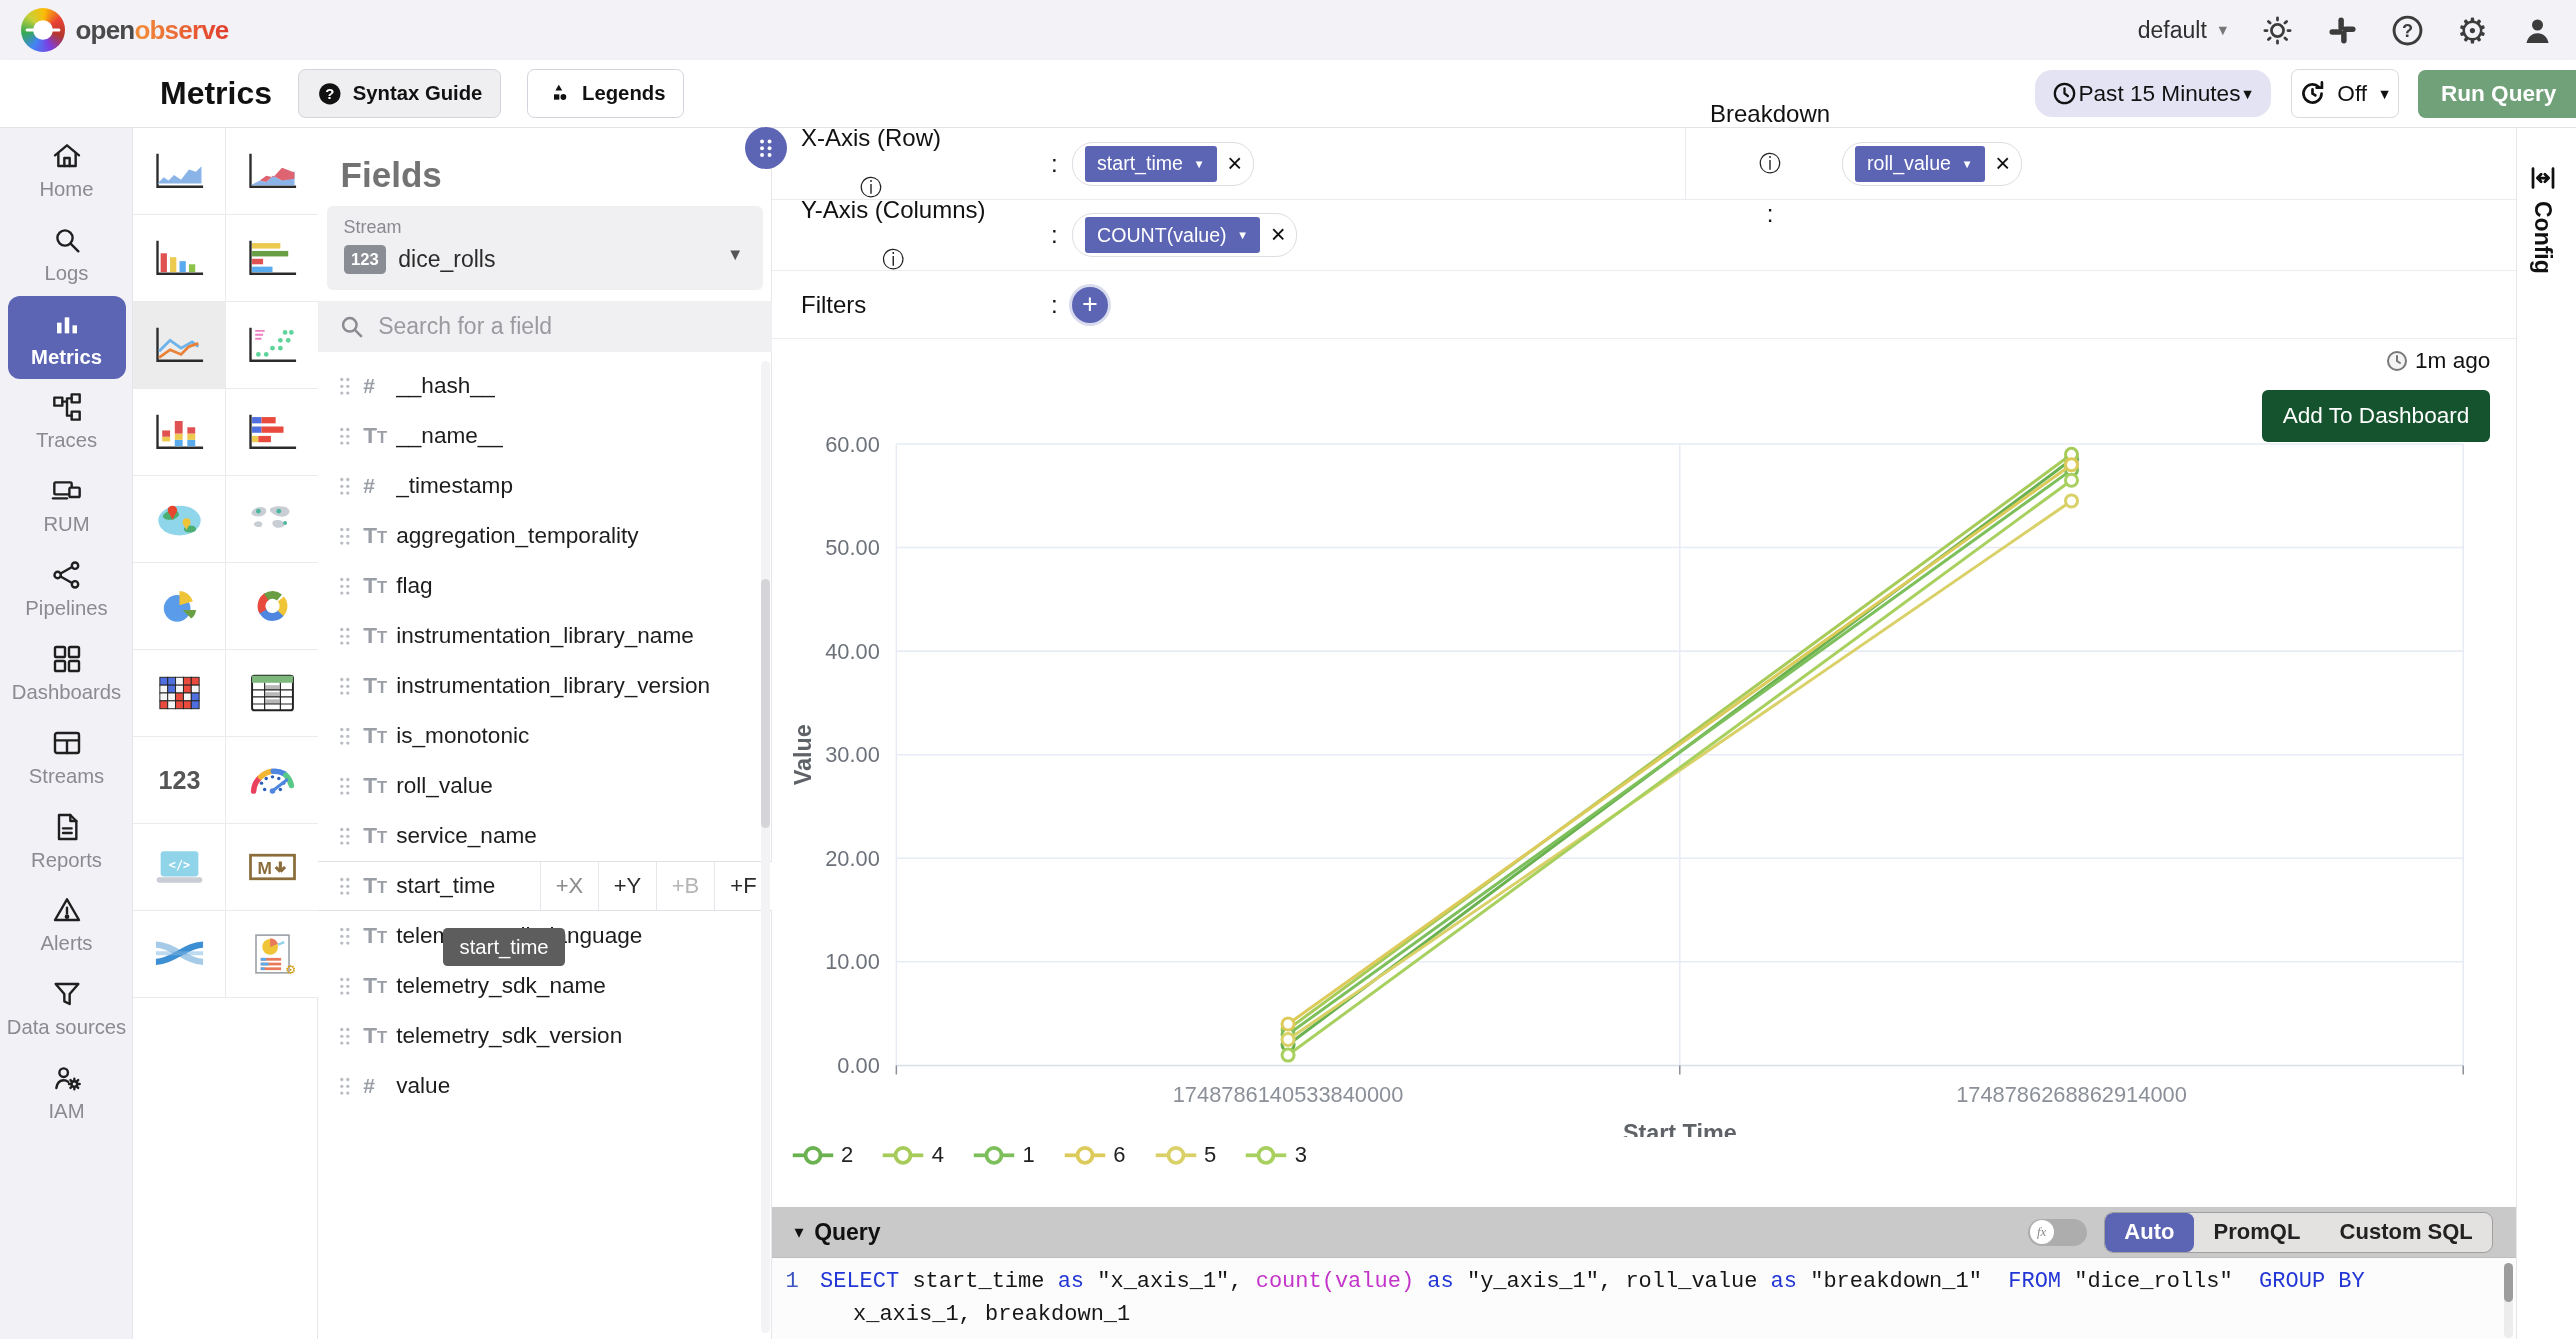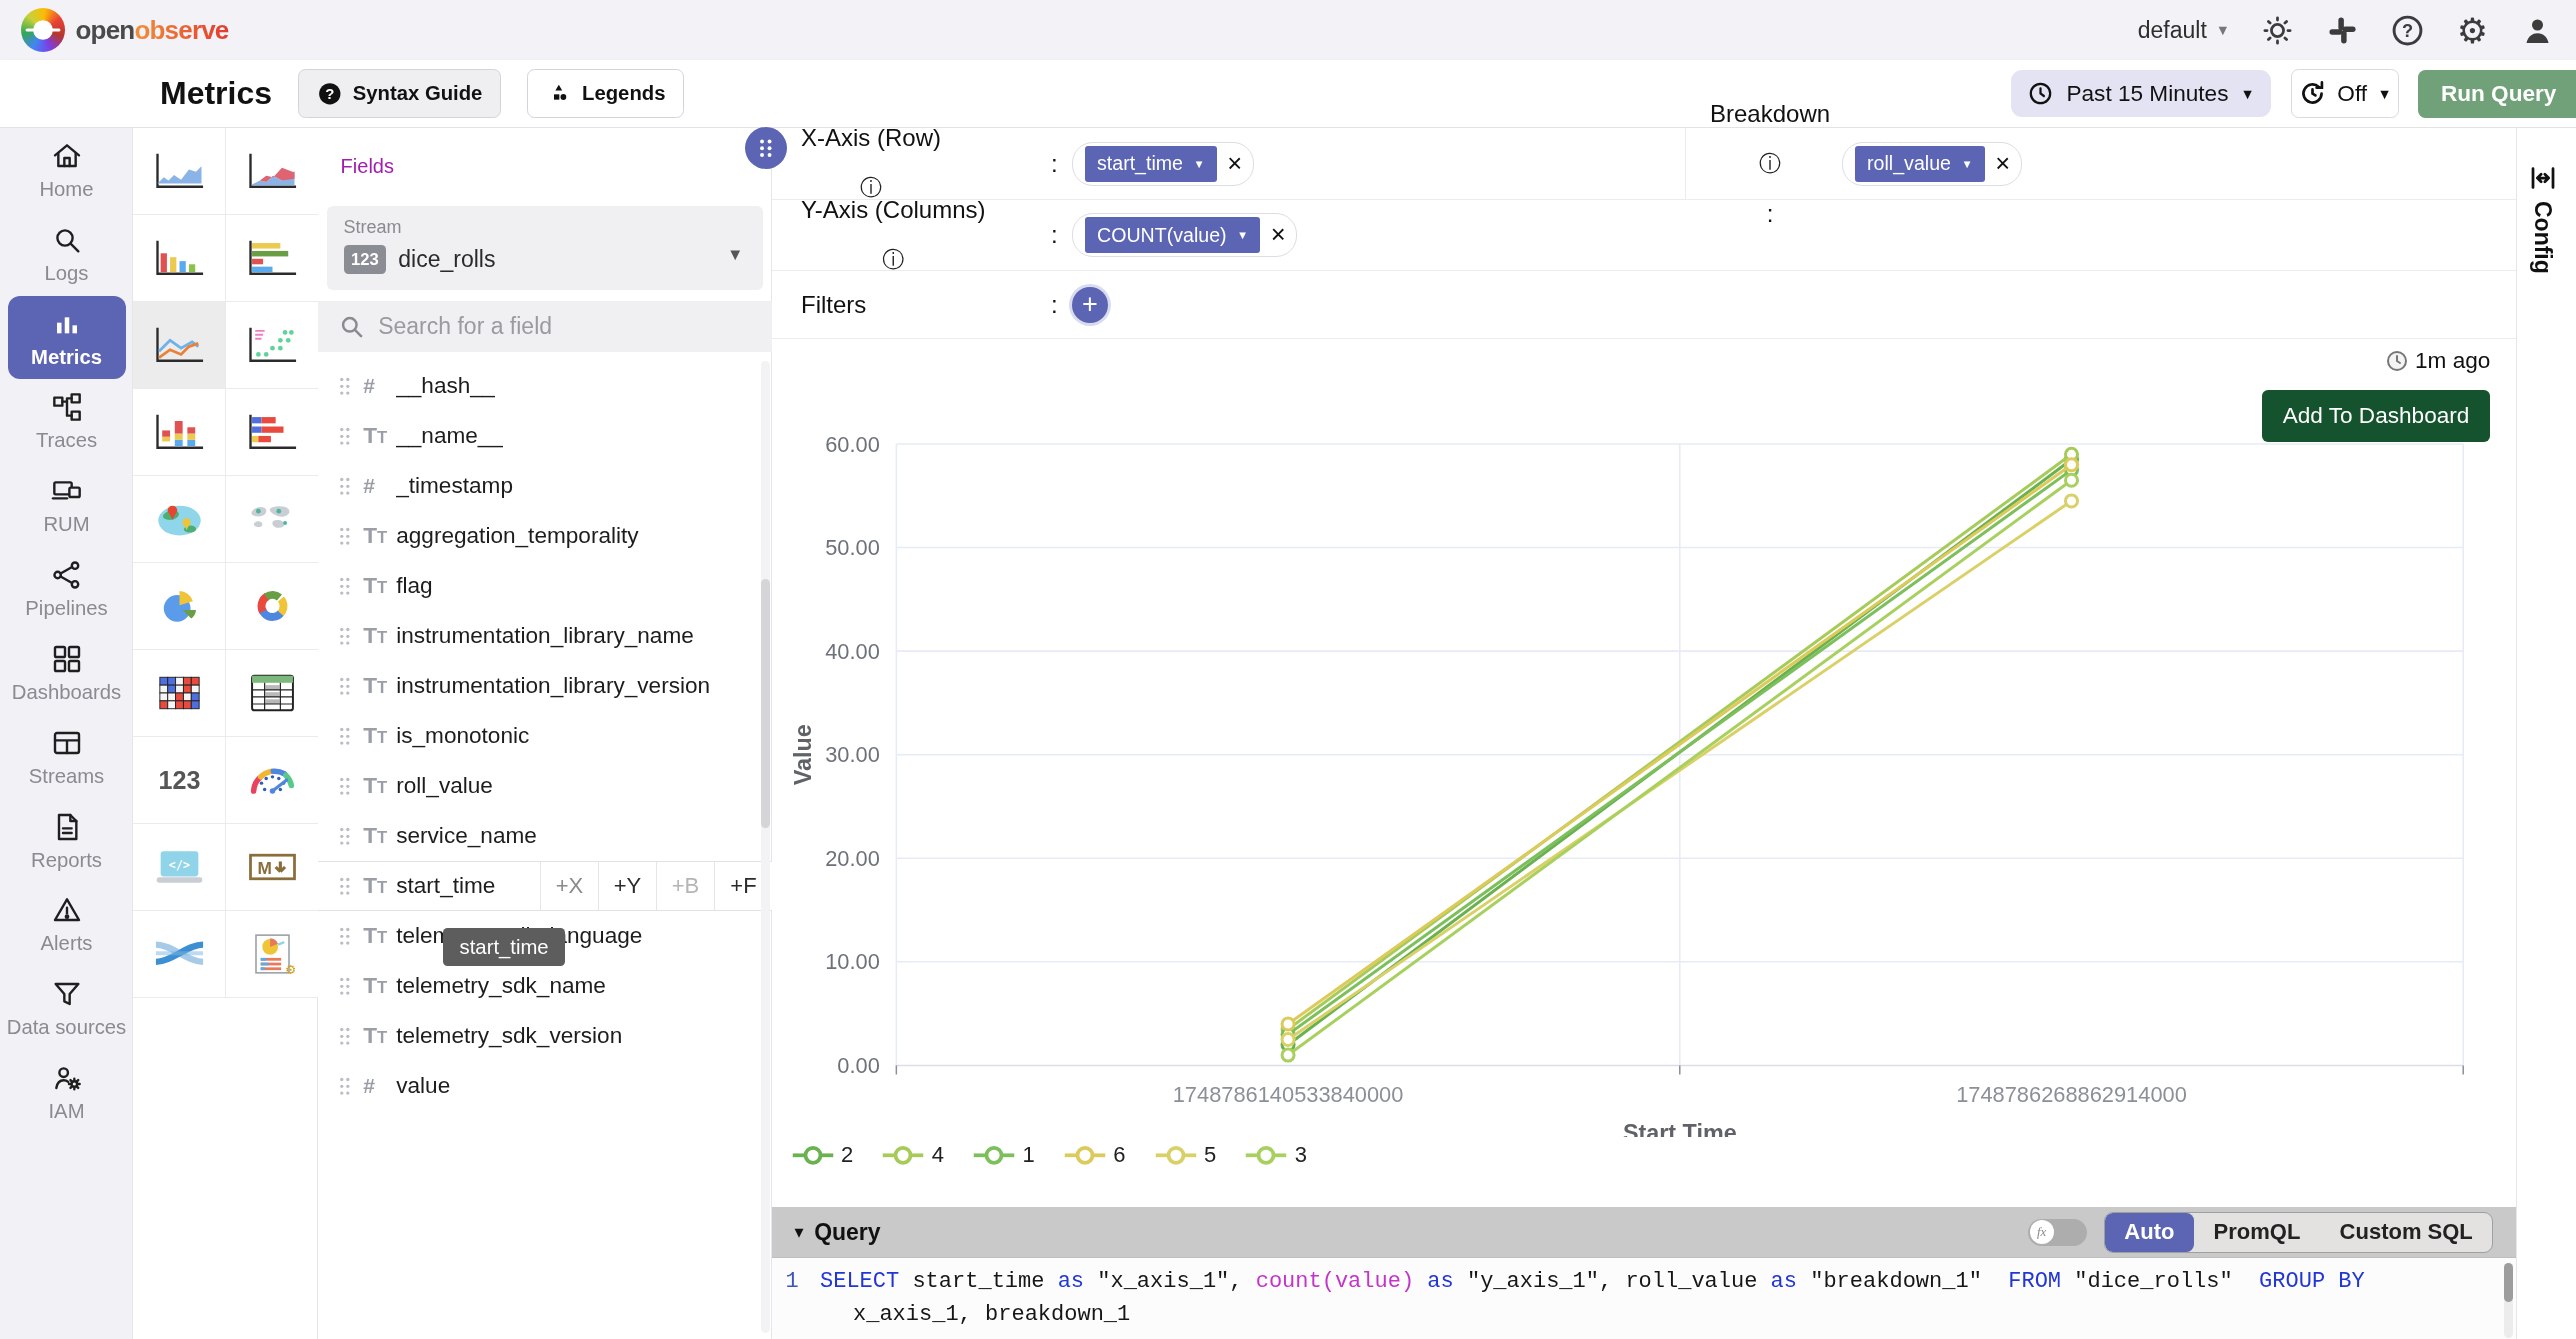--- a/index.html
+++ b/index.html
@@ -18,39 +18,39 @@
   .org-caret{font-size:14.3px;color:#777;}
   .hicon{width:35px;height:35px;display:flex;align-items:center;justify-content:center;}
   .hicon svg{display:block;}
   .gear-glyph{font-size:35px;color:#3c3c3c;line-height:1;}
   
   #toolbar{position:absolute;left:0;top:60px;width:2576px;height:68px;background:#fff;border-bottom:1.5px solid #e3e3e6;box-shadow:0 2.3px 4.5px rgba(0,0,0,.06);display:flex;align-items:center;box-sizing:border-box;}
   #page-title{font-size:32px;font-weight:bold;color:#111;margin-left:160px;}
   .tbtn{display:flex;align-items:center;gap:10.5px;height:47px;border:1.5px solid #d3d3dd;border-radius:7.5px;padding:0 18px;font-size:20.3px;font-weight:bold;color:#111;background:#fff;margin-left:25.6px;cursor:pointer;}
   .tbtn.gray{background:#efeff1;}
   #toolbar-right{margin-left:auto;display:flex;align-items:center;gap:19.6px;margin-right:0;}
-  #time-chip{display:flex;align-items:center;gap:12px;background:#e3e3f4;border-radius:11px;height:47px;padding:0 16.6px;font-size:22.6px;color:#111;cursor:pointer;}
+  #time-chip{display:flex;align-items:center;background:#e3e3f4;border-radius:17px;height:47px;padding:0 16.6px;font-size:22.6px;color:#111;cursor:pointer;}
   #refresh-chip{display:flex;align-items:center;gap:10.5px;background:#fff;border:1.5px solid #d9d9e0;border-radius:7.5px;height:47px;padding:0 6px;font-size:22.6px;color:#111;cursor:pointer;}
   #run-query{background:#70a179;color:#fff;font-size:22.6px;font-weight:bold;height:48px;display:flex;align-items:center;padding:0 19.6px 0 22.6px;border-radius:7.5px 0 0 7.5px;cursor:pointer;}
   .caret-sm{font-size:14.3px;color:#111;}
   
   #sidebar{position:absolute;left:0;top:128px;width:133px;height:1211px;background:#f1f1f6;border-right:1.5px solid #e4e4ea;box-sizing:border-box;}
   .nav-item{position:relative;width:133px;display:flex;flex-direction:column;align-items:center;justify-content:center;gap:4.5px;cursor:pointer;padding:10.5px 0;}
   .nav-item .nico{height:35px;display:flex;align-items:center;justify-content:center;}
   .nav-item .nlabel{font-size:20.3px;color:#8a8a90;text-align:center;line-height:1.15;}
   .nav-item.active{background:#5c64b4;border-radius:12px;width:118px;margin:0 7.5px;}
   .nav-item.active .nlabel{color:#fff;font-weight:bold;}
   
   #charttypes{position:absolute;left:133px;top:128px;width:185px;height:1211px;background:#fff;border-right:1.5px solid #e6e6ea;box-sizing:border-box;}
   .ct-grid{display:grid;grid-template-columns:93px 93px;}
   .ct-cell{height:87px;border-right:1.5px solid #ebebee;border-bottom:1.5px solid #ebebee;display:flex;align-items:center;justify-content:center;cursor:pointer;box-sizing:border-box;background:#fff;}
   .ct-cell.selected{background:#ececec;}
   
   #fields{position:absolute;left:318px;top:128px;width:454px;height:1211px;background:#fff;border-right:1.5px solid #e6e6ea;box-sizing:border-box;}
-  #fields-title{font-size:20px;font-weight:normal;color:#a21caf;margin:27px 0 0 22.6px;}
+  #fields-title{font-size:35px;font-weight:bold;color:#737373;margin:27px 0 0 22.6px;}
   #stream-box{position:absolute;left:9px;top:78px;width:436px;height:84px;background:#f0f0f2;border-radius:6px;padding:10.5px 16.6px;box-sizing:border-box;cursor:pointer;}
   #stream-label{font-size:18px;color:#8a8a90;}
   #stream-row{display:flex;align-items:center;gap:12px;margin-top:7.5px;}
   #stream-badge{background:#8b8d94;color:#fff;font-size:16.6px;font-weight:bold;border-radius:4.5px;padding:4.5px 7.5px;}
   #stream-value{font-size:23px;color:#2a2a2a;}
   #stream-caret{position:absolute;right:19.6px;top:39px;font-size:16.6px;color:#555;}
   #field-search{position:absolute;left:0;top:173px;width:454px;height:51px;background:#f0f0f2;display:flex;align-items:center;gap:13.6px;padding:0 19.6px;box-sizing:border-box;}
   #field-search .ph{font-size:23px;color:#9a9aa0;}
   #field-list{position:absolute;left:0;top:233px;width:454px;}
   .frow{display:flex;align-items:center;height:50px;padding-left:19.6px;box-sizing:border-box;position:relative;}

